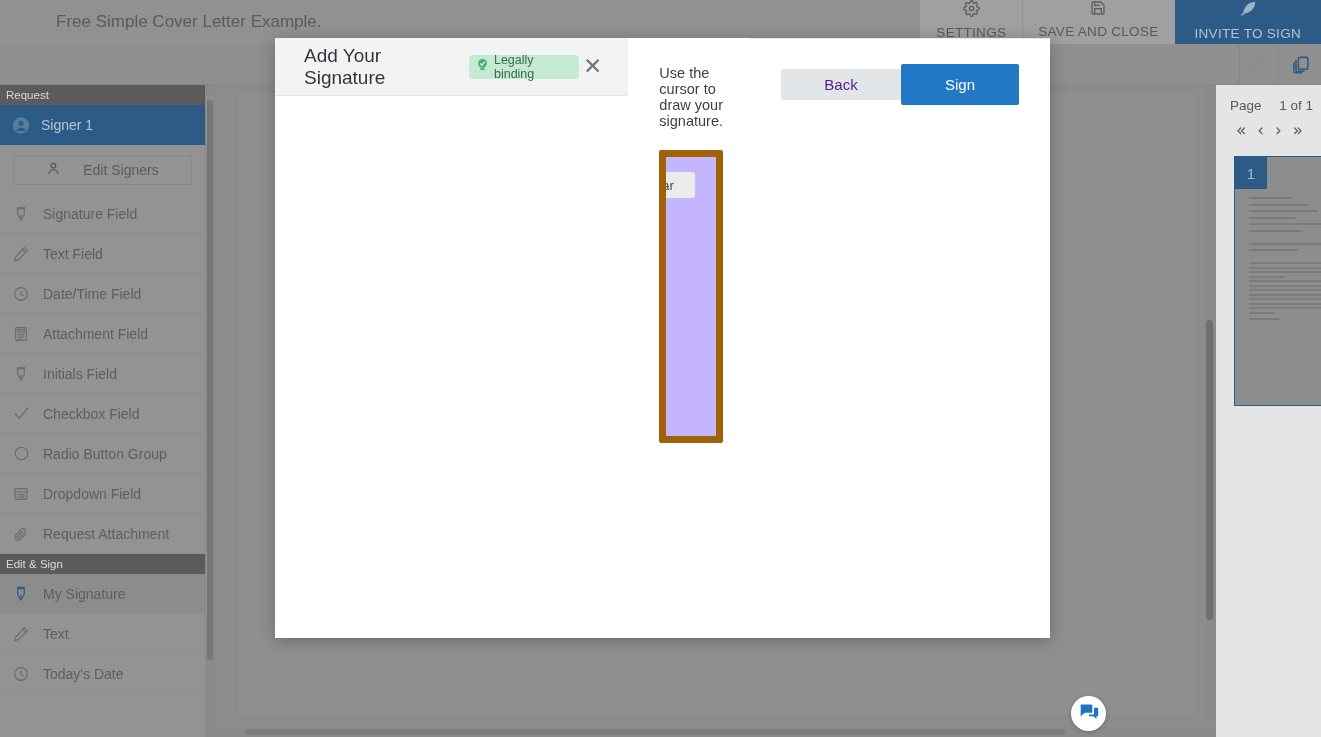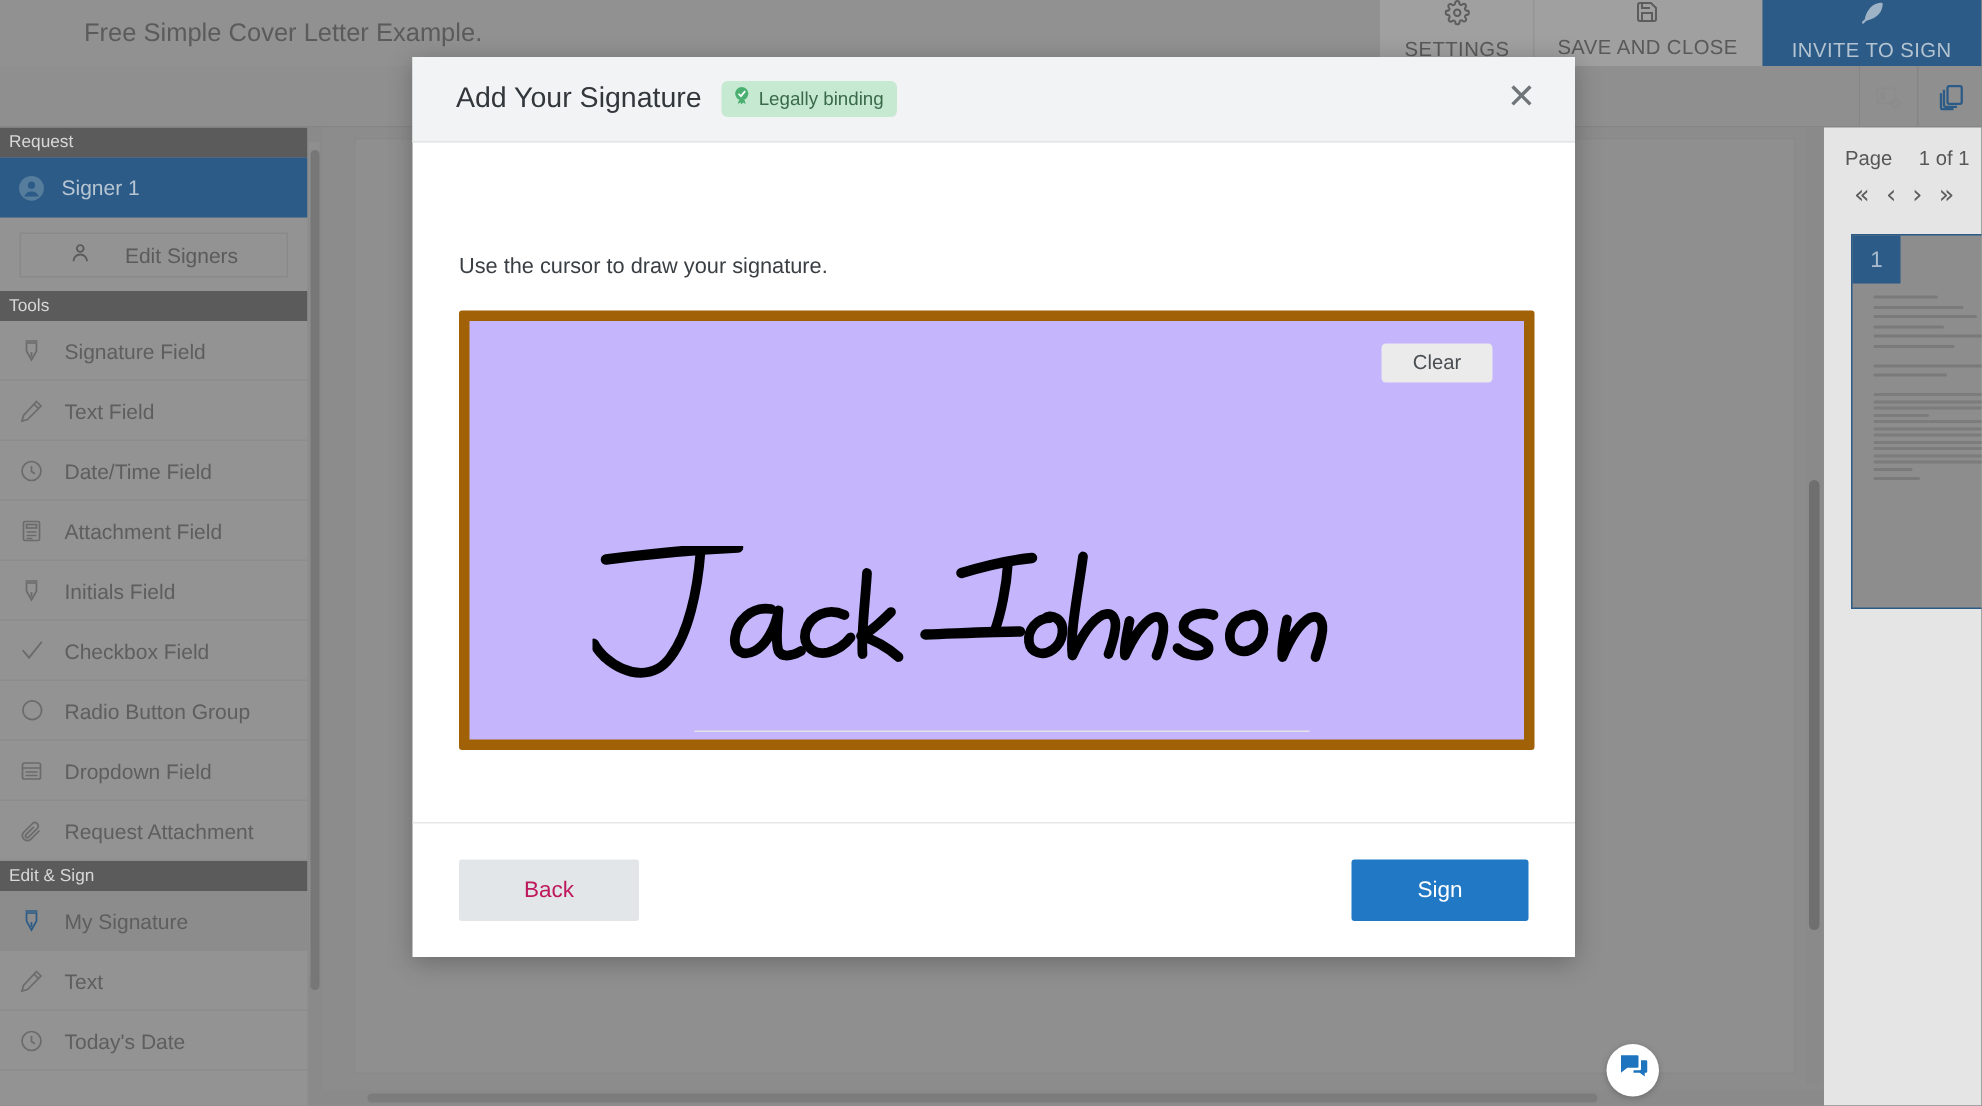--- a/index.html
+++ b/index.html
@@ -170,23 +170,22 @@
     box-shadow: 0 1px 4px rgba(0,0,0,.22);
     cursor: pointer;
   }
 
   
   .modal {
     position: absolute; left: 275px; top: 38px;
     width: 775px; height: 600px;
     background: #fff;
     box-shadow: 0 3px 16px rgba(0,0,0,.26);
-    display: flex; flex-direction: column;
+    display: flex; flex-direction: row;
     z-index: 40;
-    gap: 48px;
   }
   .modal-head {
     height: 58px; background: #f2f3f4;
     border-bottom: 1px solid #e2e4e6;
     display: flex; align-items: center; padding: 0 22px 0 29px;
   }
   .modal-title { font-size: 19px; color: #32373c; }
   .badge {
     margin-left: 13px; height: 24px; border-radius: 4px;
     background: #c6e9d2; color: #3b6a4b;
@@ -216,21 +215,21 @@
     position: absolute; left: 150px; width: 410px; top: 273px;
     height: 1px; background: #dfe3e6;
   }
   .sig-svg { position: absolute; left: 82px; top: 150px; }
   .modal-foot {
     height: 92px; border-top: 1px solid #e6e8ea;
     display: flex; align-items: center; justify-content: space-between;
     padding: 0 31px;
   }
   .btn-back {
-    width: 120px; height: 41px; background: #e3e6e8; color: #be185d;
+    width: 120px; height: 31px; background: #e3e6e8; color: #4c1d95;
     display: flex; align-items: center; justify-content: center;
     font-size: 15px; border-radius: 2px; cursor: pointer;
   }
   .btn-sign {
     width: 118px; height: 41px; background: #2178c4; color: #fff;
     display: flex; align-items: center; justify-content: center;
     font-size: 15px; border-radius: 2px; cursor: pointer;
   }
 </style>
 </head>
@@ -312,21 +311,20 @@
         <span class="sico">
           <svg width="15" height="15" viewBox="0 0 24 24" fill="none" stroke="#5b5b5b" stroke-width="2">
             <circle cx="12" cy="7.5" r="3.6"></circle>
             <path d="M4.8 21a7.2 7.2 0 0 1 14.4 0"></path>
           </svg>
         </span>
         <span>Edit Signers</span>
       </div>
     </div>
 
-    <div class="side-head">Tools</div>
 
     <div class="side-row">
       <span class="sico">
         <svg width="16" height="16" viewBox="0 0 24 24" fill="none" stroke="#6b6b6b" stroke-width="1.7">
           <path d="M6 2h12"></path>
             <path d="M7 4h10v8l-5 9-5-9z"></path>
             <path d="M12 13v5"></path>
         </svg>
       </span>
       <span>Signature Field</span>

